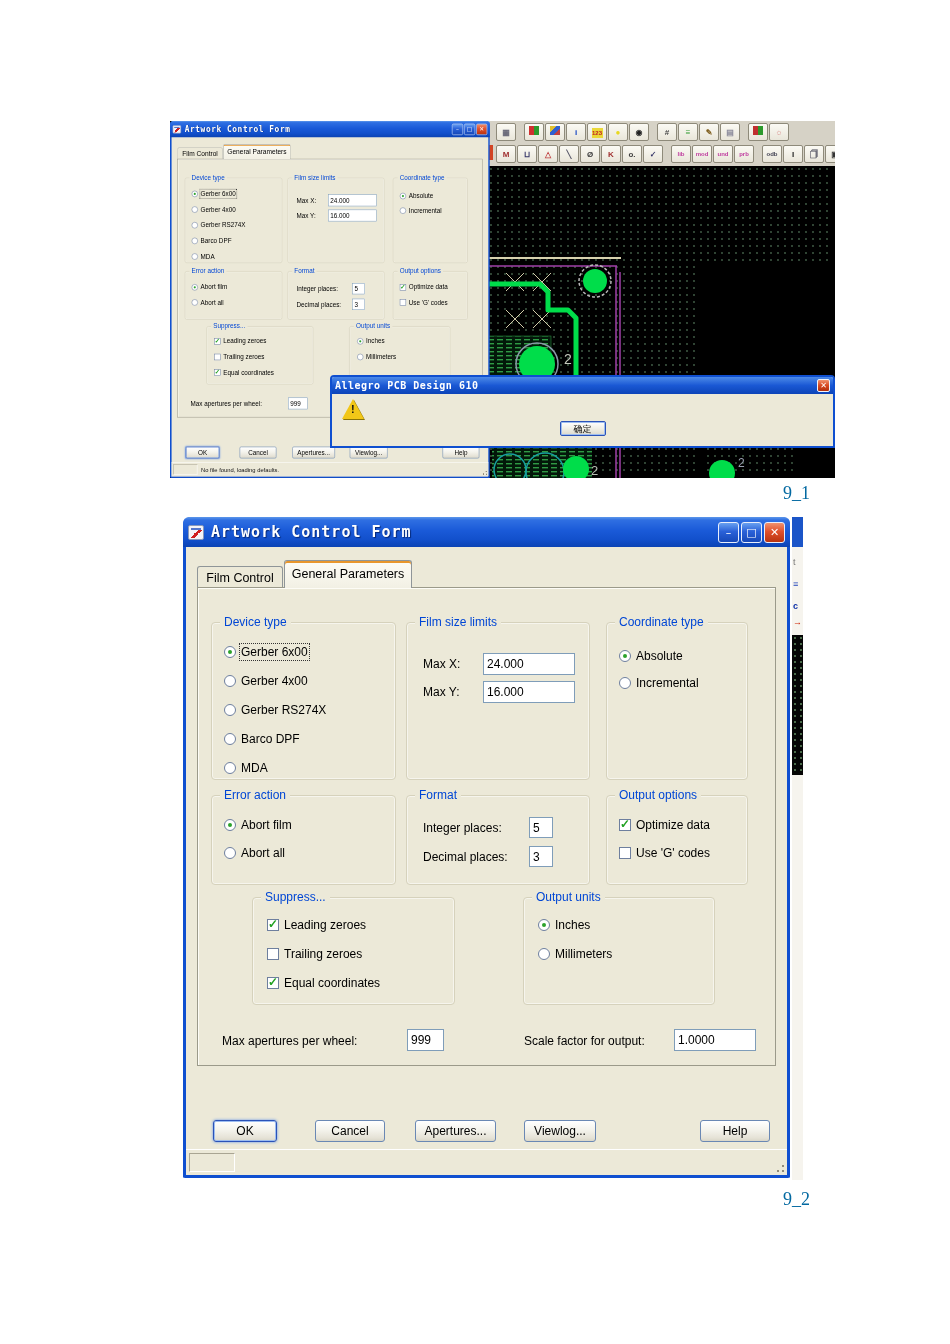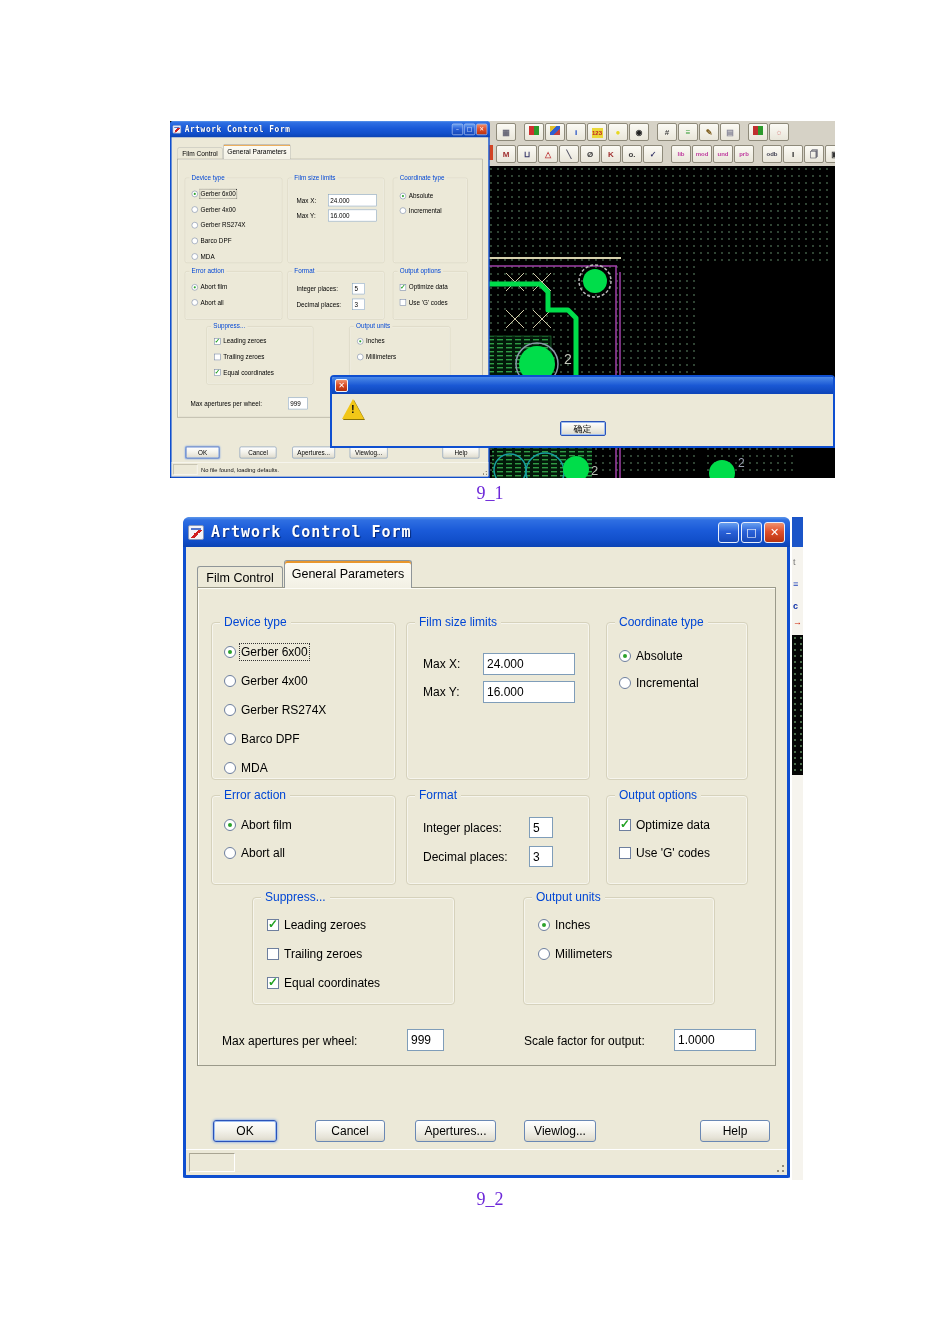--- a/index.html
+++ b/index.html
@@ -1,20 +1,20 @@
 <!DOCTYPE html>
 <html><head>
 <meta charset="utf-8">
 <style>
   * { margin:0; padding:0; box-sizing:border-box; }
   html,body { width:950px; height:1344px; background:#ffffff; font-family:"Liberation Sans", sans-serif; position:relative; overflow:hidden; }
 
   
-  .caption { position:absolute; left:170px; width:640px; text-align:center;
-             font-family:"Liberation Serif", serif; font-size:18px; color:#6d28d9; }
+  .caption { position:absolute; left:170px; width:640px; text-align:right;
+             font-family:"Liberation Serif", serif; font-size:18px; color:#0369a1; }
 
   
   #shot1 { position:absolute; left:170px; top:121px; width:665px; height:357px; overflow:hidden; background:#000; }
   #shot2 { position:absolute; left:183px; top:517px; width:620px; height:663px; overflow:hidden; background:#fff; }
 
   
   .acf-window { position:absolute; width:607px; height:661px; background:#ece9d8;
                 border-left:3px solid #0f4fd0; border-right:3px solid #0f4fd0; border-bottom:3px solid #0f4fd0;
                 border-radius:8px 8px 2px 2px; }
   .titlebar { height:30px; border-radius:6px 6px 0 0; padding:0 5px; display:flex; align-items:center;
@@ -354,20 +354,21 @@
         <span class="sb-text">No file found, loading defaults.</span>
         <span class="grip"></span>
       </div>
     </div>
   </div>
 </div>
   </div>
 
   <div id="warn">
     <div class="warn-title">
+      <span class="warn-title-text">Allegro PCB Design 610</span>
       <button class="warn-close"><i style="font-style:normal;">✕</i></button>
     </div>
     <div class="warn-body">
       <span class="warn-icon"></span>
     </div>
     <button class="warn-ok">确定</button>
   </div>
 </div>
 
 <div class="caption" style="top:483px;">9_1</div>

